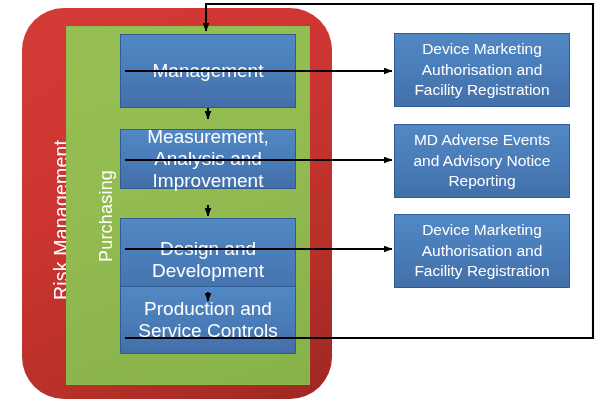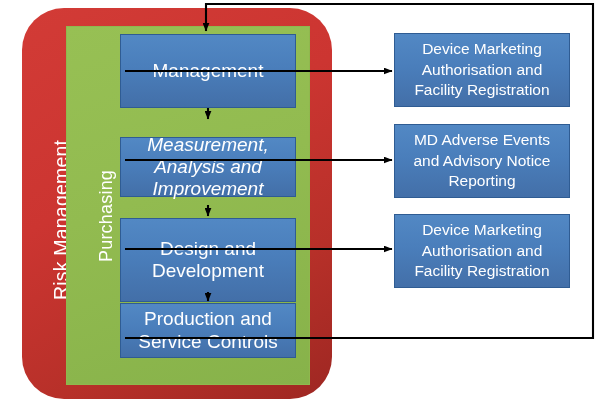--- a/index.html
+++ b/index.html
@@ -88,23 +88,23 @@
     line-height: 1.16;
     padding: 16px 4px;
   }
 
   .proc-box {
     left: 120px;
     width: 176px;
     font-size: 19px;
   }
   #box-management      { top: 34px;  height: 74px; }
-  #box-measurement     { top: 137px; height: 60px; font-style: italic; }
+  #box-measurement     { top: 129px; height: 60px; }
   #box-design          { top: 218px; height: 84px; }
-  #box-production      { top: 303px; height: 55px; }
+  #box-production      { top: 286px; height: 68px; }
 
   .side-box {
     left: 394px;
     width: 176px;
     font-size: 15.5px;
     line-height: 1.32;
   }
   #box-side-1 { top: 33px;  height: 74px; }
   #box-side-2 { top: 124px; height: 74px; }
   #box-side-3 { top: 214px; height: 74px; }

